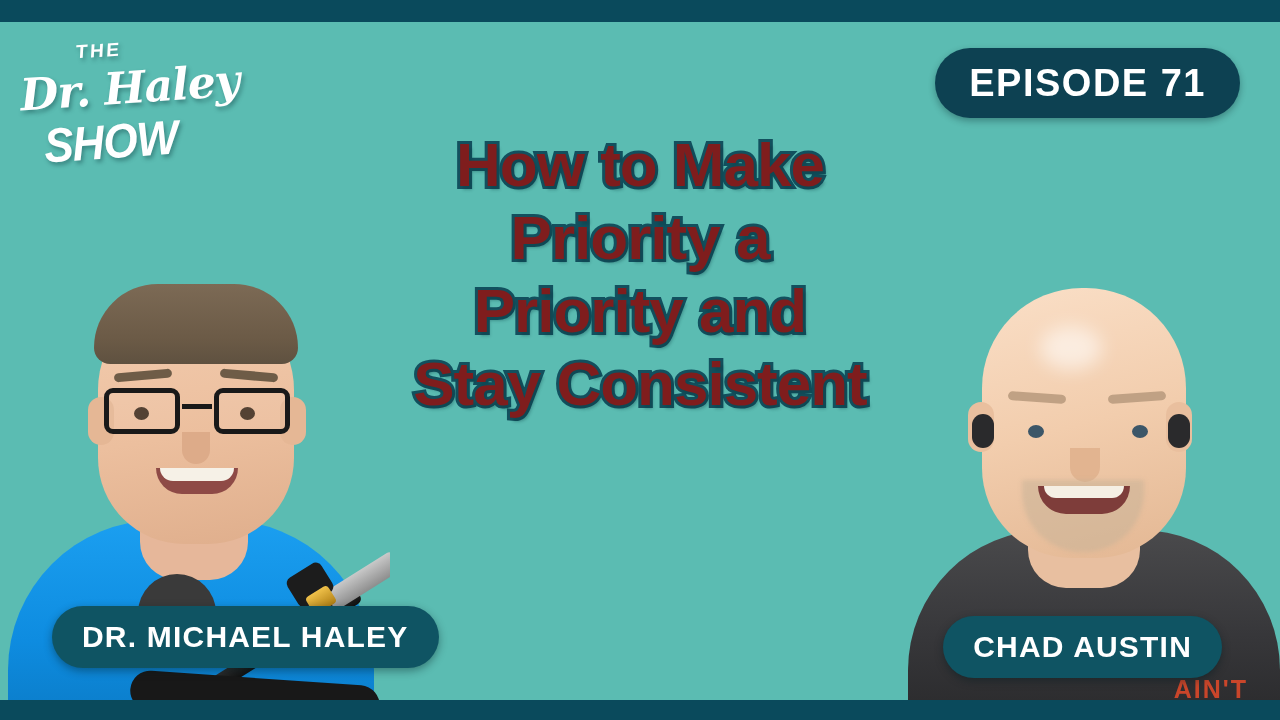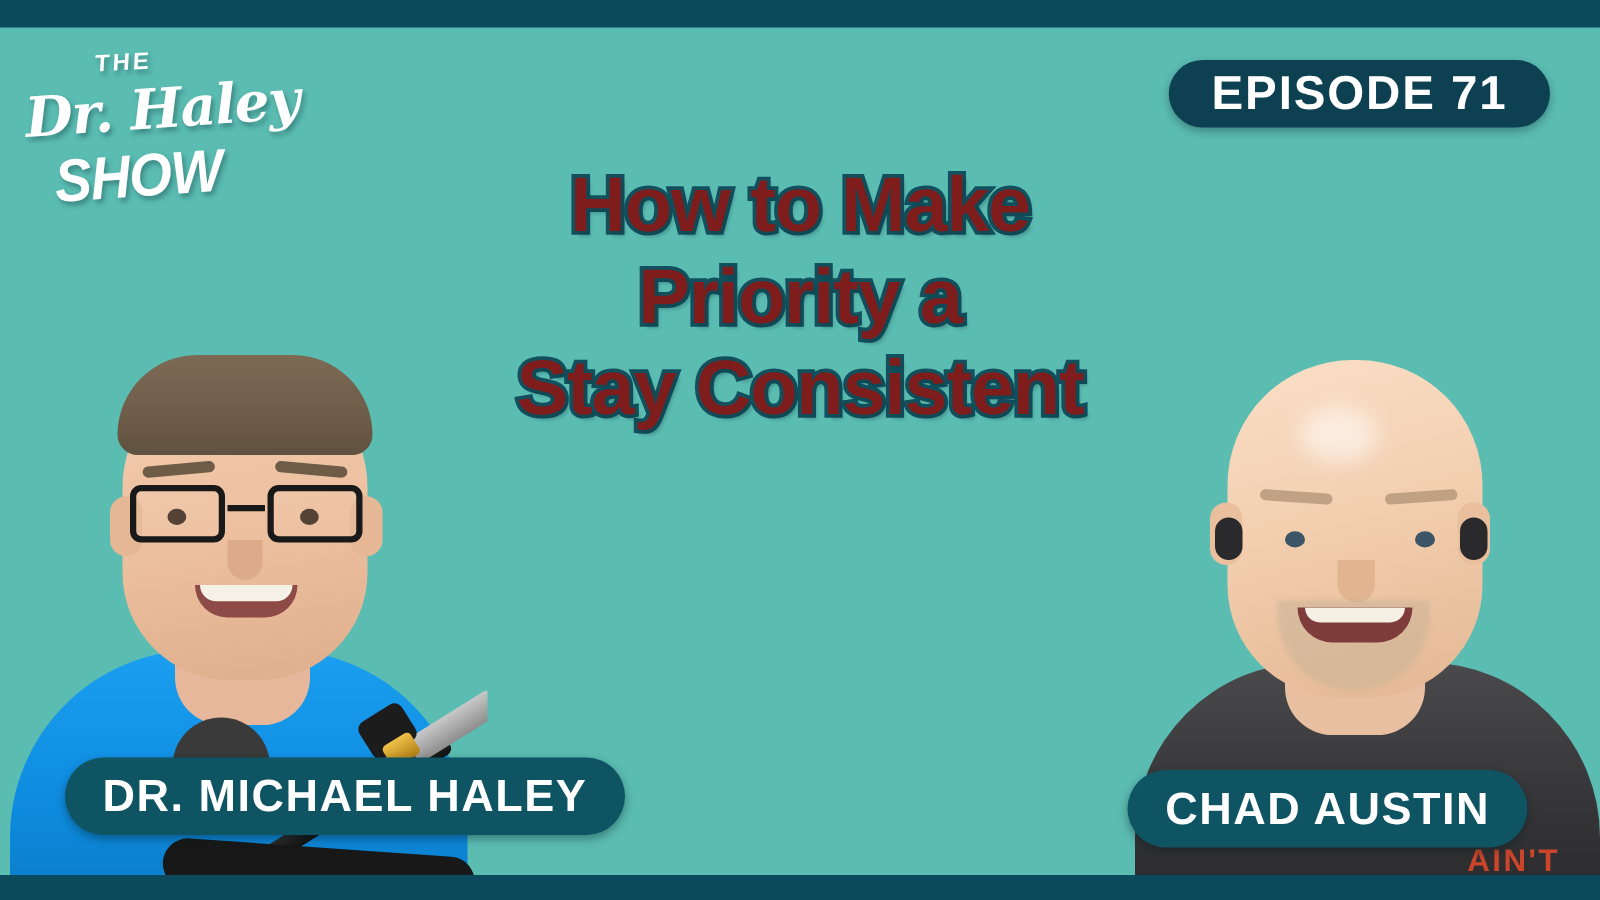--- a/index.html
+++ b/index.html
@@ -64,21 +64,21 @@
     font-size:48px; font-weight:700;
     font-style:italic;
     letter-spacing:-1px;
     transform:rotate(-4deg) scaleX(0.92);
     color:#ffffff;
   }
 
   
   .episode-badge {
     position:absolute; right:40px; top:48px;
-    height:54px;
+    height:70px;
     min-width:300px;
     padding:0 34px;
     background:#0d4152;
     border-radius:36px;
     display:flex; align-items:center; justify-content:center;
     z-index:35;
     box-shadow:0 3px 7px rgba(0,25,30,0.33);
   }
   .episode-badge-label {
     color:#ffffff;
@@ -348,21 +348,21 @@
     background:#0f5463;
     border-radius:32px;
     display:flex; align-items:center; justify-content:center;
     z-index:30;
     box-shadow:0 3px 8px rgba(0,25,30,0.4);
   }
   .name-badge-left  { left:52px;  bottom:52px; }
   .name-badge-right { right:58px; bottom:42px; }
   .name-badge-label {
     color:#ffffff;
-    font-size:36px;
+    font-size:30px;
     font-weight:700;
     letter-spacing:1.2px;
     white-space:nowrap;
     font-family:"Liberation Sans", sans-serif;
   }
 </style>
 </head>
 <body>
 
 <div class="stage">
@@ -424,20 +424,21 @@
     <div class="logo-show">SHOW</div>
   </div>
 
   <div class="episode-badge">
     <span class="episode-badge-label">EPISODE 71</span>
   </div>
 
   <div class="title-block">
     <div class="title-line">How to Make</div>
     <div class="title-line">Priority a</div>
+    <div class="title-line">Priority and</div>
     <div class="title-line">Stay Consistent</div>
   </div>
 
   <div class="name-badge name-badge-left">
     <span class="name-badge-label">DR. MICHAEL HALEY</span>
   </div>
   <div class="name-badge name-badge-right">
     <span class="name-badge-label">CHAD AUSTIN</span>
   </div>
 

